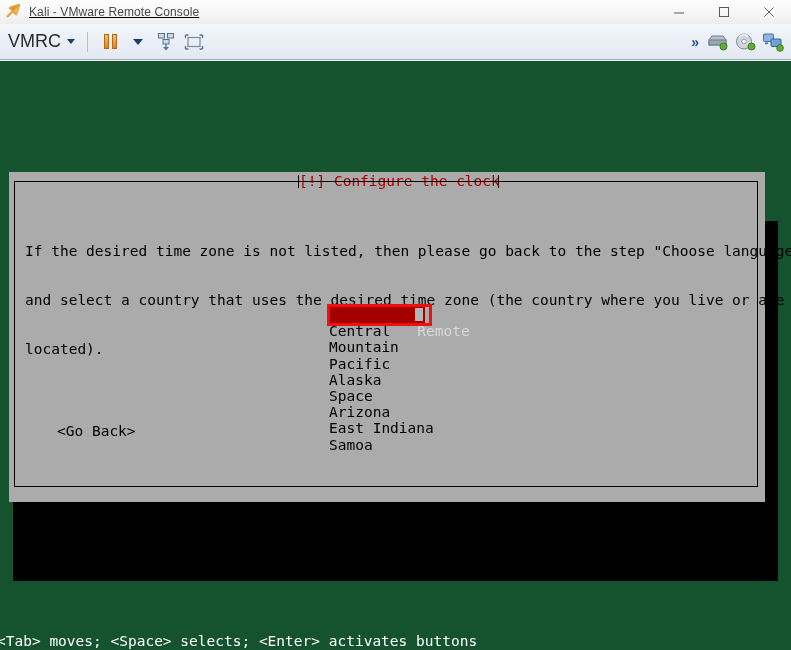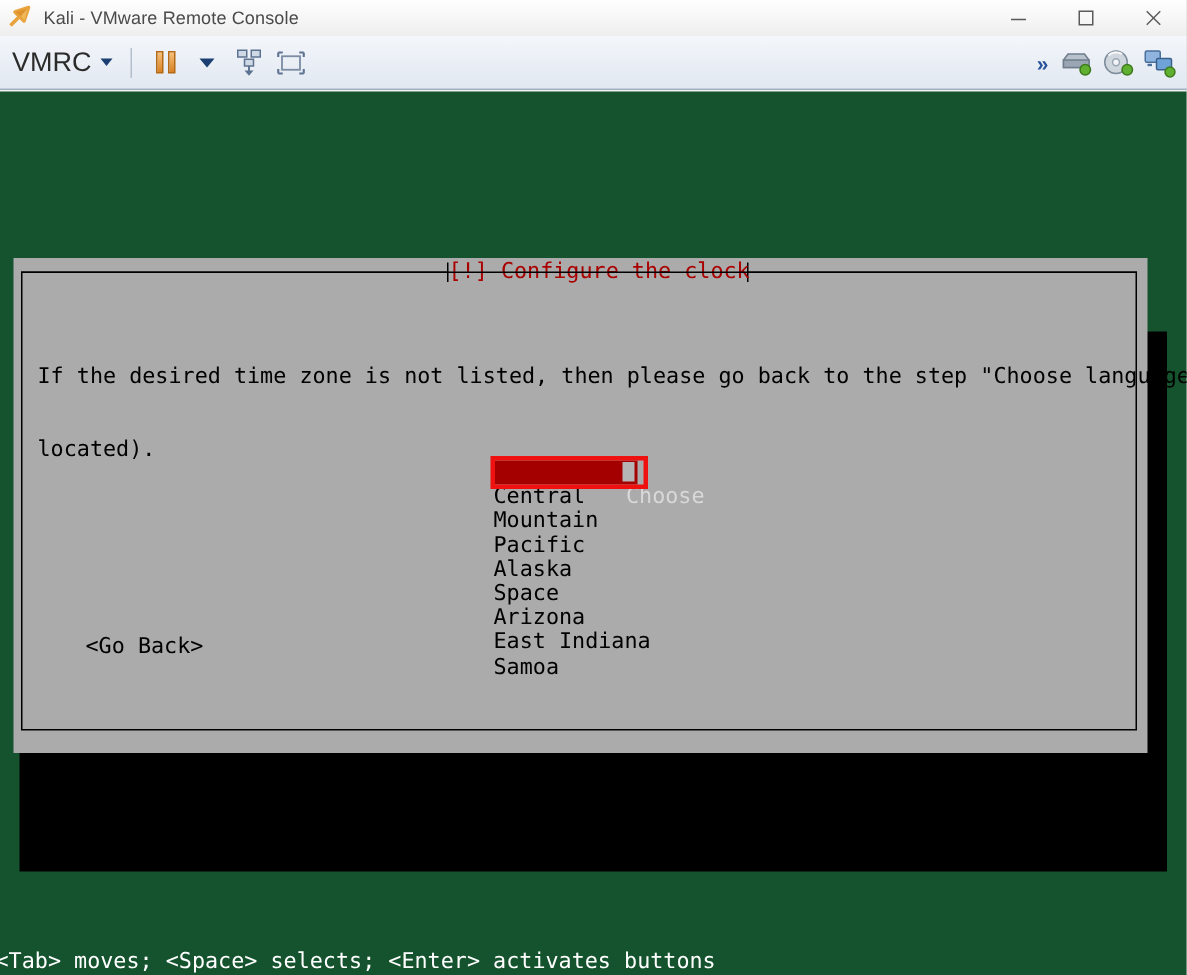--- a/index.html
+++ b/index.html
@@ -22,20 +22,21 @@
   }
 
   
   .titlebar {
     position: absolute;
     left: 0; top: 0;
     width: 791px; height: 24px;
     background: linear-gradient(to bottom, #fefefe 0%, #f6f6f6 55%, #eeeeee 100%);
     display: flex;
     align-items: center;
+    text-decoration: underline;
   }
   .app-icon {
     width: 18px; height: 18px;
     margin-left: 5px; margin-right: 6px;
     position: relative;
     flex: 0 0 auto;
   }
   .title-text {
     font-size: 12px;
     color: #4a4a4a;
@@ -374,27 +375,28 @@
       <div class="title-tick" style="left:289px;"></div>
       <div class="title-tick" style="left:489px;"></div>
       <div class="title-rule" style="left:489px; width:260px;"></div>
 
       <div class="dlg-title">[!] Configure the clock</div>
 
       <div class="dialog-inner"></div>
 
       <div class="dlg-body mono">
         <div class="para">If the desired time zone is not listed, then please go back to the step "Choose language"</div>
+        <div class="para">and select a country that uses the desired time zone (the country where you live or are</div>
         <div class="para">located).</div>
         <div class="spacer"></div>
       </div>
 
       <div class="tz-list">
         <div class="tz-item selected">
-          <span>Choose</span>
+          <span>Remote</span>
           <span class="scroll-nub"></span>
         </div>
         <div class="tz-item">Central</div>
         <div class="tz-item">Mountain</div>
         <div class="tz-item">Pacific</div>
         <div class="tz-item">Alaska</div>
         <div class="tz-item">Space</div>
         <div class="tz-item">Arizona</div>
         <div class="tz-item">East Indiana</div>
         <div class="tz-item">Samoa</div>

